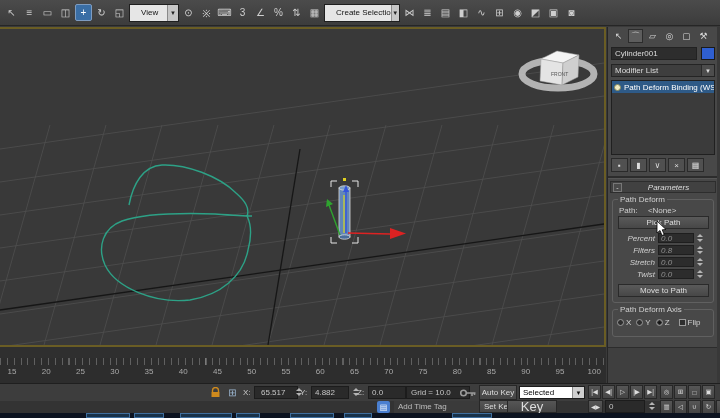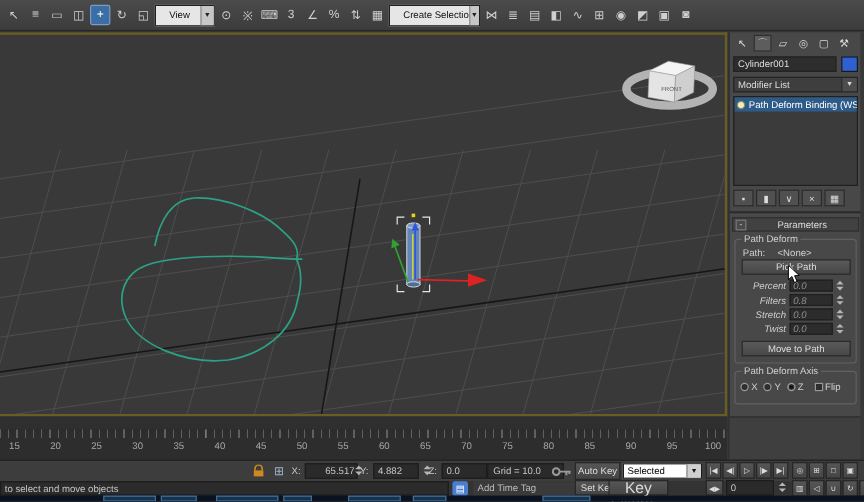--- a/index.html
+++ b/index.html
@@ -48,21 +48,21 @@
   .stack-indent{width:12px;flex:0 0 auto;}
   .stack-btns{position:absolute;left:3px;top:131px;display:flex;gap:2px;}
   .stack-btn{width:17px;height:14px;background:#505050;border:1px solid #2a2a2a;box-sizing:border-box;
         display:flex;align-items:center;justify-content:center;font-size:8px;color:#ddd;}
   .panel-divider{position:absolute;left:0;top:149px;width:100%;height:2px;
         background:#2c2c2c;border-bottom:1px solid #555;}
   .rollout-head{position:absolute;left:2px;top:154px;width:106px;height:12px;background:#414141;
         border:1px solid #2d2d2d;box-sizing:border-box;display:flex;align-items:center;}
   .rollout-head .minus{width:9px;height:9px;margin-left:2px;border:1px solid #777;color:#ddd;font-size:7px;
         line-height:7px;text-align:center;background:#4a4a4a;box-sizing:border-box;}
-  .rollout-head .title{flex:1;text-align:center;color:#ddd;font-size:8px;}
+  .rollout-head .title{flex:1;text-align:center;color:#ddd;font-size:8px;font-style:italic;}
   .group{position:absolute;border:1px solid #606060;border-radius:3px;box-sizing:border-box;padding-left:48px;}
   .group-legend{position:absolute;top:-5px;left:5px;background:#484848;padding:0 2px;color:#d0d0d0;font-size:8px;}
   .g1{left:4px;top:172px;width:102px;height:104px;}
   .path-row{position:absolute;left:6px;top:6px;color:#cfcfcf;font-size:8px;}
   .btn{background:linear-gradient(#5a5a5a,#474747);border:1px solid #2a2a2a;color:#ddd;
        font-size:8px;text-align:center;box-sizing:border-box;}
   .pick-path{position:absolute;left:5px;top:16px;width:91px;height:13px;line-height:12px;}
   .spin-rows{position:absolute;left:0;top:32px;width:100%;}
   .spin-row{height:12px;display:flex;align-items:center;font-style:italic;}
   .spin-row .lbl{width:42px;text-align:right;color:#cfcfcf;font-size:8px;padding-right:3px;flex:0 0 auto;}
@@ -322,21 +322,21 @@
   </div>
 
   <div class="rowA">
     <span class="icon-abs" style="left:209px;top:2px;width:13px;height:13px;">
       <svg width="11" height="11" viewBox="0 0 11 11">
           <path d="M2.5,5 v-1.5 a3,3 0 0 1 6,0 V5" fill="none" stroke="#cf8a1d" stroke-width="1.4"></path>
           <rect x="1.5" y="5" width="8" height="5" fill="#cf8a1d"></rect>
         </svg>
     </span>
     <span class="icon-abs" style="left:226px;top:2px;width:13px;height:13px;color:#9ab4cf;font-size:10px;">⊞</span>
-    <span id="coords"><span class="coord-lbl" style="left: 243px; top: 4px;">X:</span><div class="field" style="left: 254px; top: 2px; width: 44px; height: 13px; line-height: 12px; padding-left: 16px;">65.517</div><span class="spinner" style="position: absolute; left: 293px; top: 3px;">
+    <span id="coords"><span class="coord-lbl" style="left: 243px; top: 4px;">X:</span><div class="field" style="left: 254px; top: 2px; width: 44px; height: 13px; line-height: 12px; padding-left: 6px;">65.517</div><span class="spinner" style="position: absolute; left: 293px; top: 3px;">
           <i class="up"></i>
           <i class="dn"></i>
         </span><span class="coord-lbl" style="left: 300px; top: 4px;">Y:</span><div class="field" style="left: 311px; top: 2px; width: 38px; height: 13px; line-height: 12px; padding-left: 3px;">4.882</div><span class="spinner" style="position: absolute; left: 350px; top: 3px;">
           <i class="up"></i>
           <i class="dn"></i>
         </span><span class="coord-lbl" style="left: 357px; top: 4px;">Z:</span><div class="field" style="left: 368px; top: 2px; width: 38px; height: 13px; line-height: 12px; padding-left: 3px;">0.0</div><span class="spinner" style="position: absolute; left: 407px; top: 3px;">
           <i class="up"></i>
           <i class="dn"></i>
         </span></span>
     <div class="field" style="left:406px;top:2px;width:64px;height:13px;line-height:12px;padding-left:4px;">Grid = 10.0</div>
@@ -360,21 +360,20 @@
       </span>
     <span class="pb" style="left:660px;top:1px;" id="nav-top">
         <span class="mini">◎</span>
         <span class="mini">⊞</span>
         <span class="mini">□</span>
         <span class="mini">▣</span>
       </span>
   </div>
 
   <div class="rowB">
-    <div class="field" style="left:0;top:0;width:374px;height:12px;line-height:11px;padding-left:3px;background:#2b2b2b;">to select and move objects</div>
     <span class="icon-abs" style="left:377px;top:0;width:13px;height:12px;background:#4a7fd0;border-radius:2px;color:#fff;font-size:8px;">▤</span>
     <div style="position:absolute;left:394px;top:0;width:86px;height:12px;background:#3a3a3a;color:#bdbdbd;font-size:8px;line-height:11px;padding-left:4px;box-sizing:border-box;">Add Time Tag</div>
     <div class="mini-btn" style="left:479px;top:-1px;width:38px;height:13px;line-height:12px;">Set Key</div>
     <span class="icon-abs" style="left:519px;top:-1px;width:14px;height:13px;color:#d04040;font-size:10px;">∿</span>
     <div class="mini-btn" style="left:507px;top:-1px;width:50px;height:13px;line-height:12px;font-size:13px;">Key Filters...</div>
     <span class="icon-abs" style="left:588px;top:-1px;width:15px;height:13px;background:linear-gradient(#565656,#454545);border:1px solid #272727;box-sizing:border-box;color:#ddd;font-size:6px;">◀▶</span>
     <div class="field" style="left:605px;top:-1px;width:40px;height:13px;line-height:12px;padding-left:3px;">0</div>
     <span class="spinner" style="position:absolute;left:646px;top:0;">
         <i class="up"></i>
         <i class="dn"></i>

